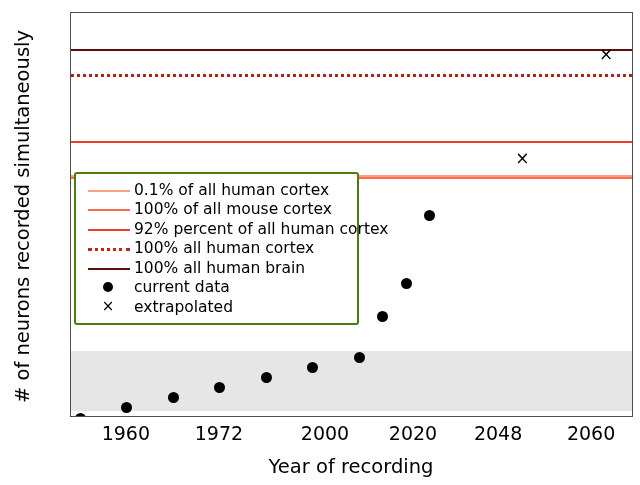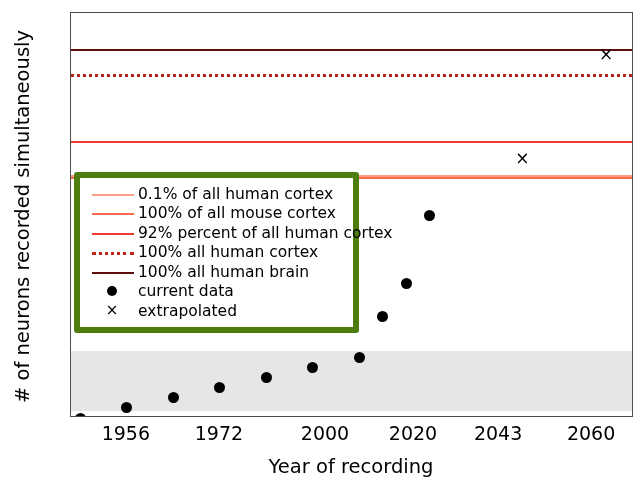--- a/index.html
+++ b/index.html
@@ -125,21 +125,21 @@
     transform: translateX(-50%);
   }
 
   
   #legend {
     position: absolute;
     left: 74px;
     top: 172px;
     width: 285px;
     background: #ffffff;
-    border: 6px solid #4d7c0f;
+    border: 2px solid #4d7c0f;
     border-radius: 3px;
     padding: 6px 8px 6px 6px;
     box-sizing: border-box;
   }
   .legend-row {
     display: flex;
     align-items: center;
     height: 19.5px;
   }
   .legend-key {
@@ -221,25 +221,25 @@
       <div class="xtick" style="left: 55.8347px;"></div>
       <div class="xtick" style="left: 148.893px;"></div>
       <div class="xtick" style="left: 241.95px;"></div>
       <div class="xtick" style="left: 335.008px;"></div>
       <div class="xtick" style="left: 428.066px;"></div>
       <div class="xtick" style="left: 521.124px;"></div>
     </div>
 
   <div id="ytick-labels"></div>
   <div id="xtick-labels">
-      <div class="xtick-label" style="left: 125.835px;">1956</div>
+      <div class="xtick-label" style="left: 125.835px;">1960</div>
       <div class="xtick-label" style="left: 218.893px;">1972</div>
       <div class="xtick-label" style="left: 325px;">2000</div>
       <div class="xtick-label" style="left: 413px;">2020</div>
-      <div class="xtick-label" style="left: 498.066px;">2043</div>
+      <div class="xtick-label" style="left: 498.066px;">2048</div>
       <div class="xtick-label" style="left: 591.124px;">2060</div>
     </div>
 
   <div id="xlabel">Year of recording</div>
 
   <div id="legend">
       <div class="legend-row">
         <div class="legend-key">
           <div class="swatch-line" style="border-top-color: rgb(250, 158, 133);"></div>
         </div>

